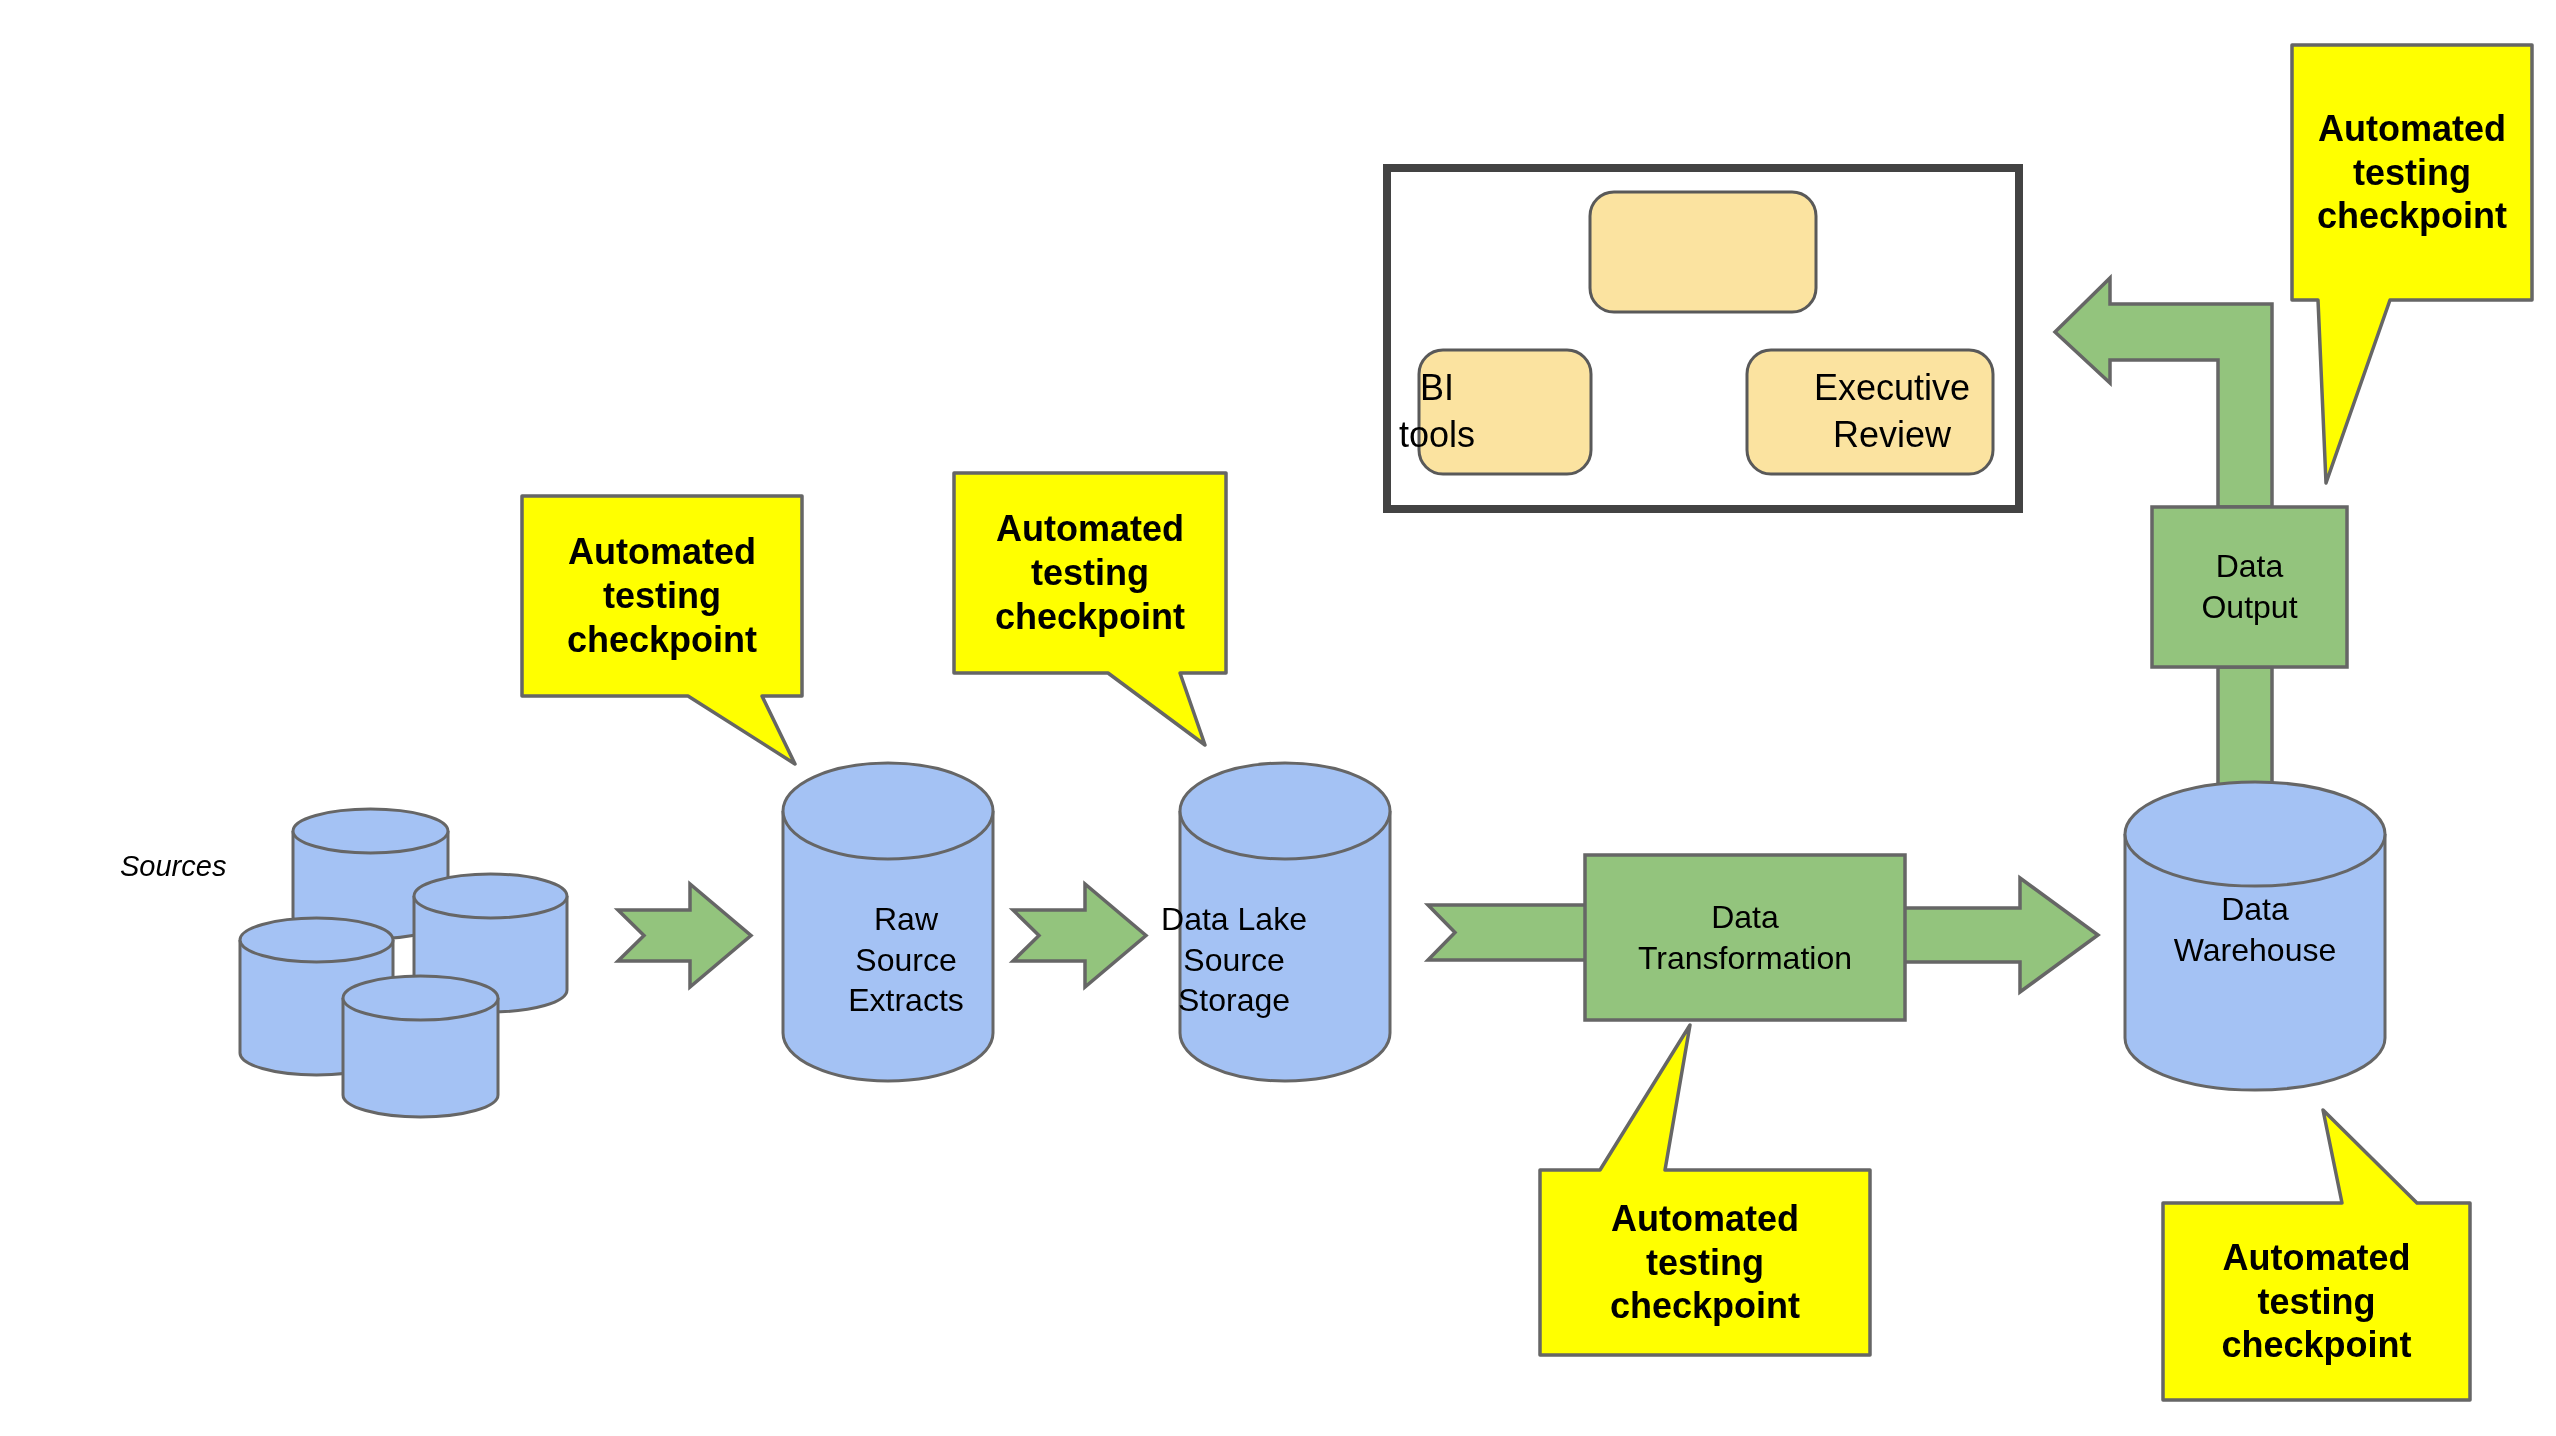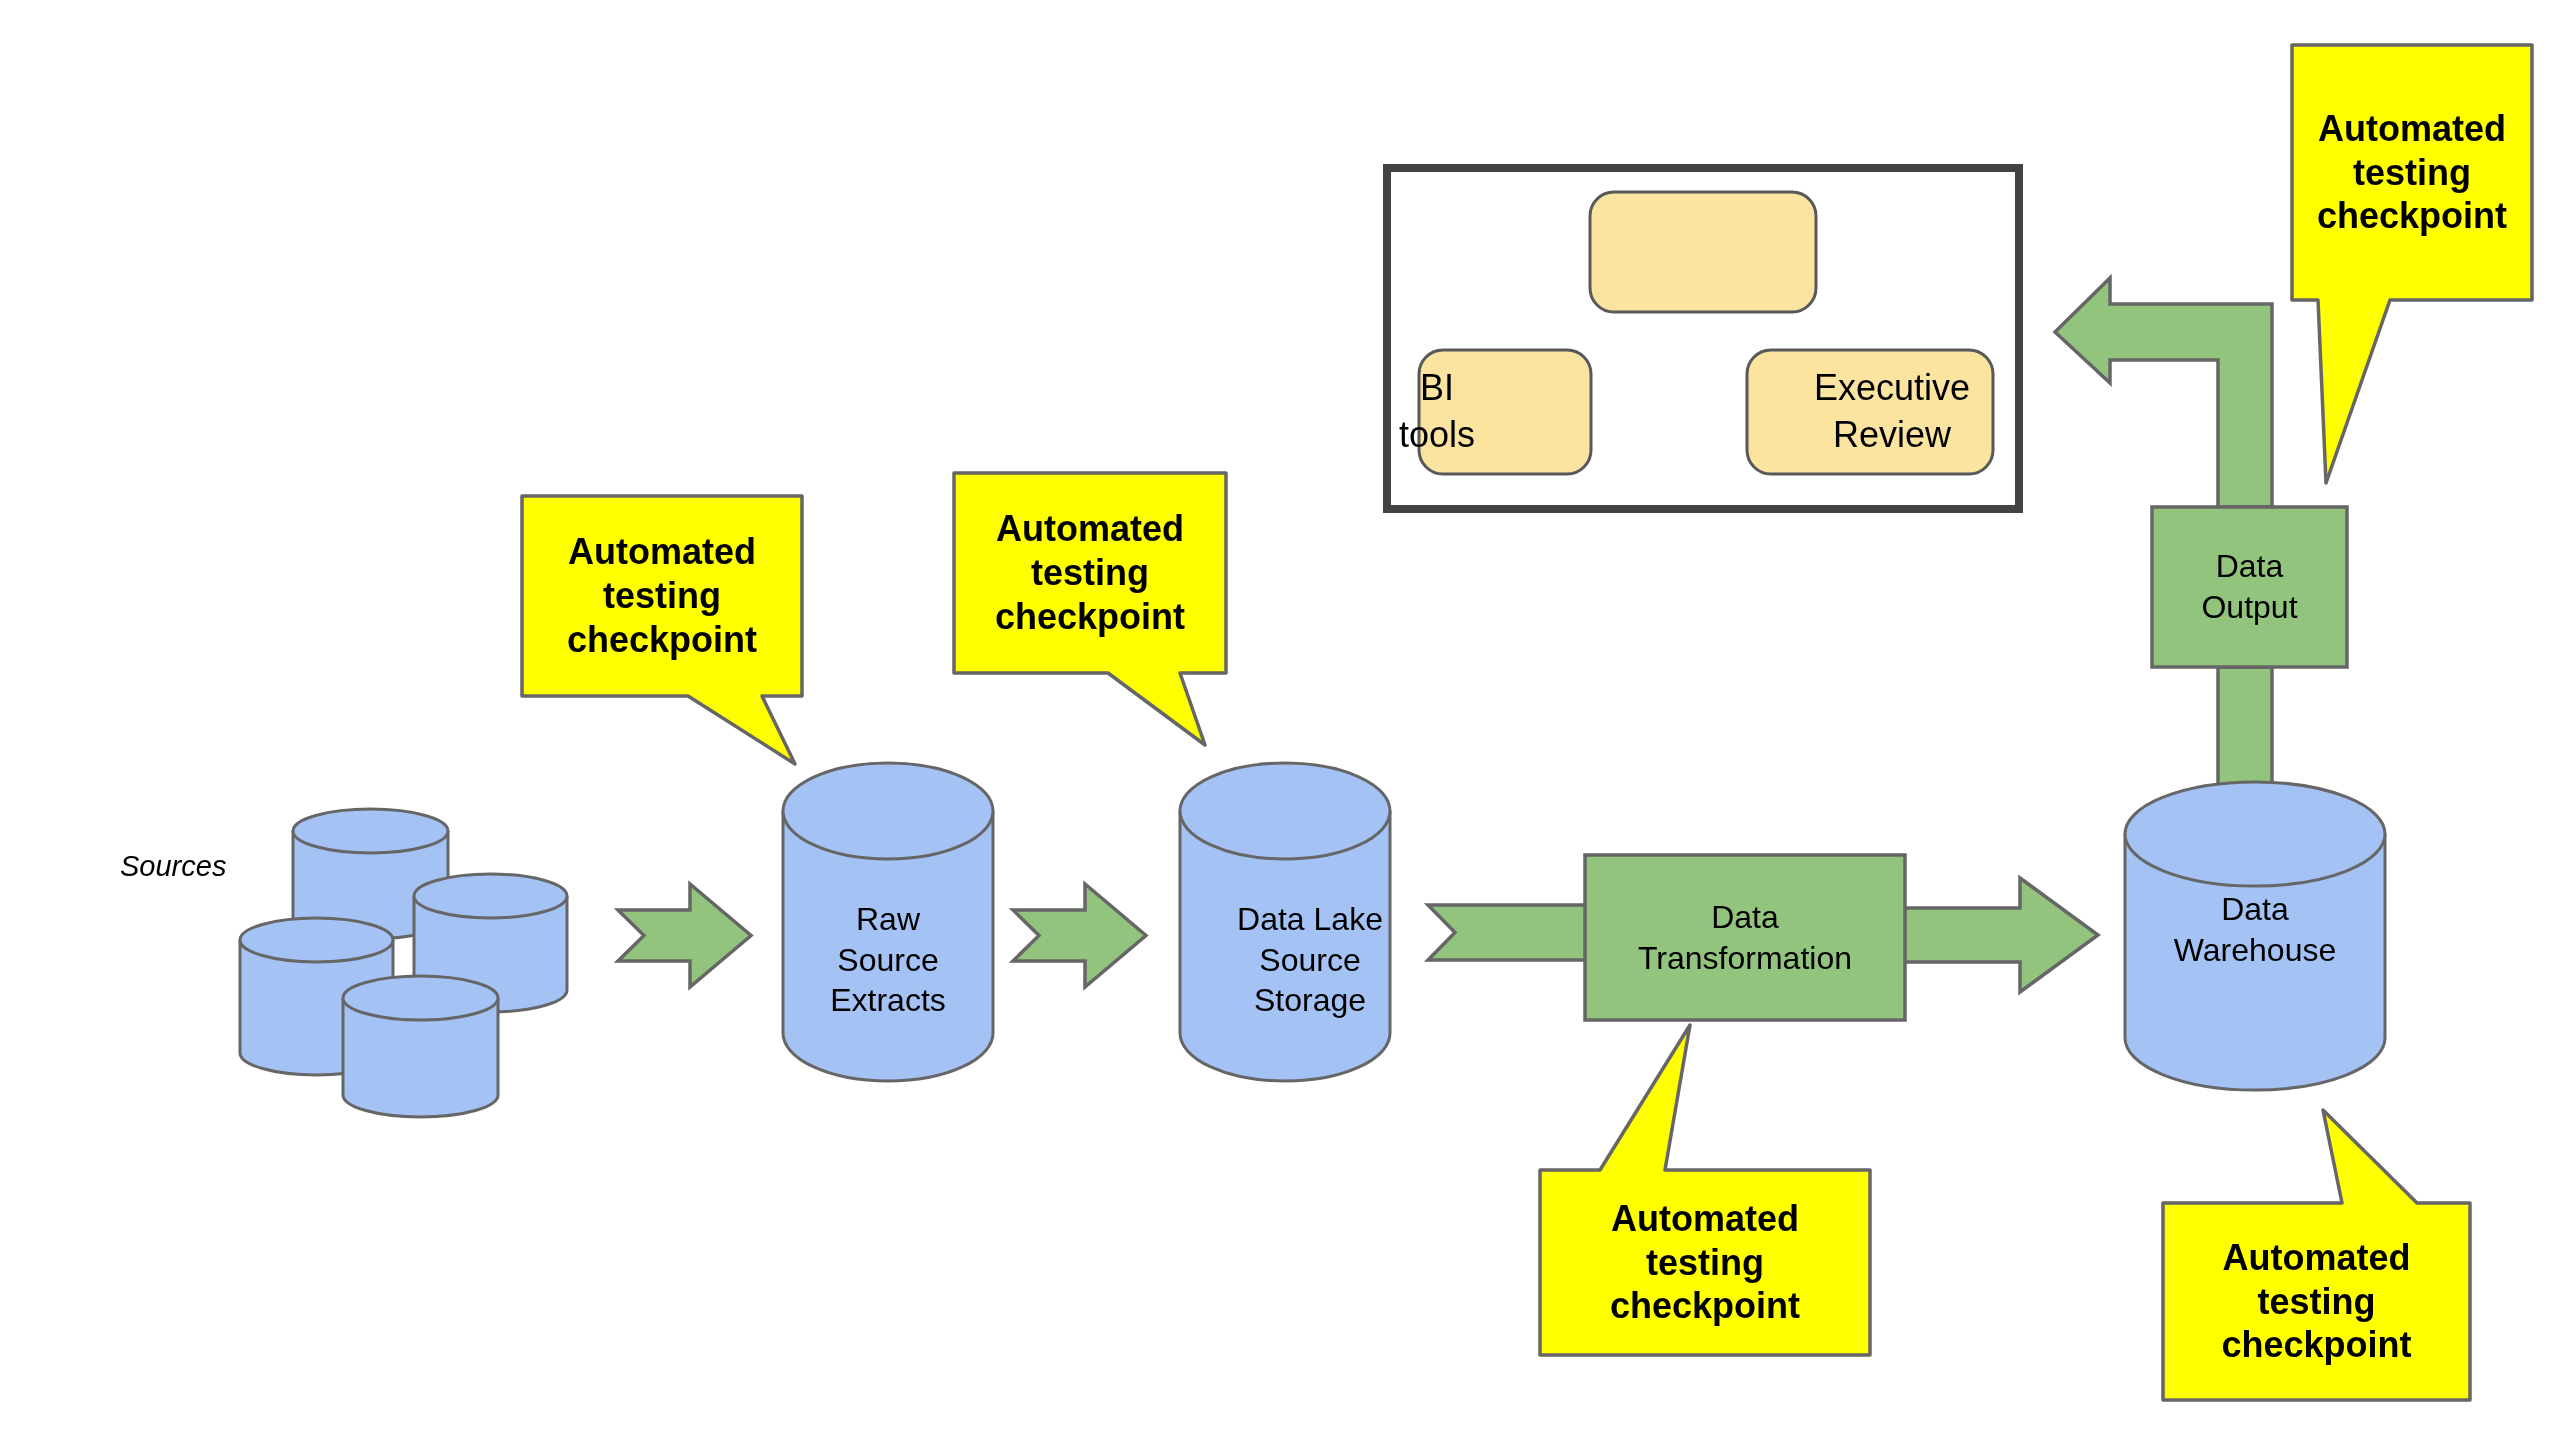--- a/index.html
+++ b/index.html
@@ -90,25 +90,25 @@
 
     <path class="callout-shape" d="M522,496 H802 V696 H762 L795,764 L688,696 H522 Z"></path>
     <path class="callout-shape" d="M954,473 H1226 V673 H1180 L1205,745 L1108,673 H954 Z"></path>
     <path class="callout-shape" d="M1540,1170 H1600 L1690,1025 L1665,1170 H1870 V1355 H1540 Z"></path>
     <path class="callout-shape" d="M2292,45 H2532 V300 H2390 L2326,483 L2318,300 H2292 Z"></path>
     <path class="callout-shape" d="M2163,1203 H2342 L2323,1110 L2417,1203 H2470 V1400 H2163 Z"></path>
   </svg>
 
   <div class="lbl sources-lbl" style="left:120px;top:840px;width:200px;height:52px;">Sources</div>
 
-  <div class="lbl node-lbl" style="left:783px;top:866px;width:210px;height:188px;">Raw
+  <div class="lbl node-lbl" style="left:783px;top:866px;width:210px;height:188px;padding-left:18px;">Raw
 Source
 Extracts</div>
 
-  <div class="lbl node-lbl" style="left:1224px;top:866px;width:172px;height:188px;">Data Lake
+  <div class="lbl node-lbl" style="left:1148px;top:866px;width:172px;height:188px;">Data Lake
 Source
 Storage</div>
 
   <div class="lbl node-lbl" style="left:1585px;top:855px;width:320px;height:165px;">Data
 Transformation</div>
 
   <div class="lbl node-lbl" style="left:2125px;top:855px;width:260px;height:150px;">Data
 Warehouse</div>
 
   <div class="lbl node-lbl" style="left:2152px;top:507px;width:195px;height:160px;">Data

